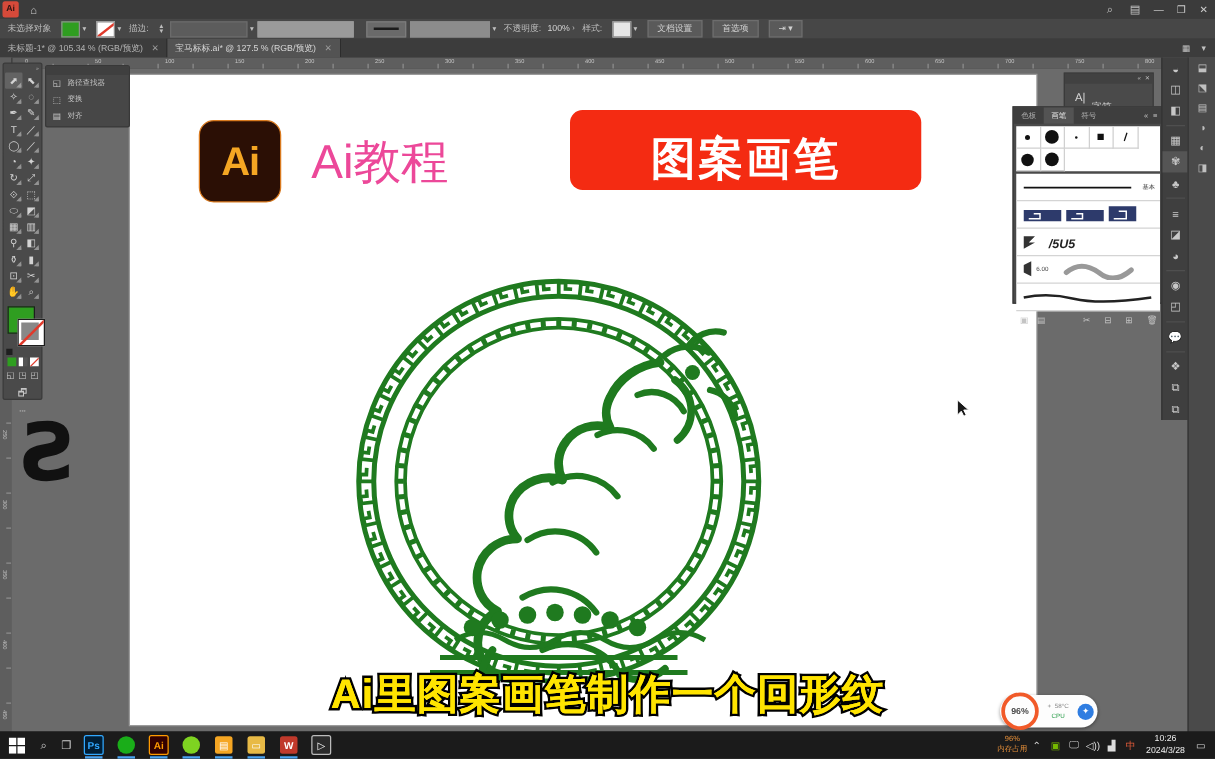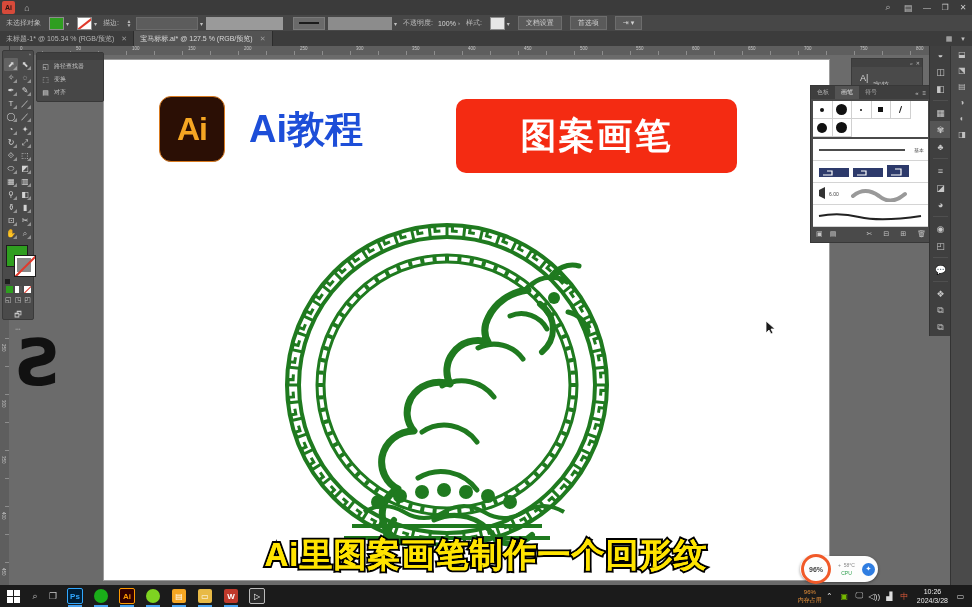--- a/index.html
+++ b/index.html
@@ -83,22 +83,22 @@
   .fp-ic{width:11px;height:10px;display:flex;align-items:center;justify-content:center;color:#cfcfcf;font-size:7px;}
   .fp-tx{color:#c4c4c4;font-size:6px;margin-left:3px;white-space:nowrap;}
 
   
   .canvasarea{position:absolute;left:9px;top:55px;width:963px;height:536px;background:#6b6b6b;overflow:hidden;}
   .artboard{position:absolute;left:95px;top:5px;width:725px;height:520px;background:#fff;box-shadow:0 0 0 1px #9b9b9b;}
   .bigchar{position:absolute;left:8px;top:278px;width:60px;height:62px;color:#111;font-size:64px;font-weight:bold;line-height:60px;letter-spacing:-2px;font-family:"DejaVu Sans",sans-serif;}
 
   .ai-logo{position:absolute;left:55px;top:36px;width:64px;height:64px;background:#2b0f05;border:1.5px solid #d97a1f;border-radius:12px;display:flex;align-items:center;justify-content:center;}
   .ai-logo span{color:#f5a623;font-size:32px;font-weight:bold;letter-spacing:-1px;line-height:1;}
-  .hd-title{position:absolute;left:145px;top:44px;font-size:38px;font-weight:bold;color:#1d4ed8;letter-spacing:0px;white-space:nowrap;}
-  .badge{position:absolute;left:352px;top:39px;width:281px;height:74px;background:#f42b12;border-radius:10px;display:flex;align-items:center;justify-content:center;}
+  .hd-title{position:absolute;left:145px;top:44px;font-size:38px;font-weight:normal;color:#ec4899;letter-spacing:0px;white-space:nowrap;}
+  .badge{position:absolute;left:352px;top:28px;width:281px;height:64px;background:#f42b12;border-radius:10px;display:flex;align-items:flex-end;justify-content:center;}
   .badge span{color:#fff;font-size:36px;font-weight:bold;letter-spacing:2px;}
 
   .art-wrap{position:absolute;left:178px;top:160px;width:330px;height:330px;}
   .cursor{position:absolute;left:662px;top:260px;width:9px;height:12px;}
 
   
   .subtitle{position:absolute;left:0;top:533px;width:972px;text-align:center;font-size:33px;font-weight:bold;color:#ffe400;letter-spacing:1px;
     -webkit-text-stroke:4px #000;paint-order:stroke fill;}
   .subtitle-fg{position:absolute;left:0;top:533px;width:972px;text-align:center;font-size:33px;font-weight:bold;color:#ffe400;letter-spacing:1px;}
 
@@ -632,20 +632,26 @@
             <rect x="70" y="1" width="22" height="12"></rect>
           </g>
           <g stroke="#fff" stroke-width="1.2" fill="none">
             <path d="M6 11 h9 v-4 h-5"></path>
               <path d="M40 11 h9 v-4 h-5"></path>
               <path d="M74 11 h10 v-6 h-6"></path>
           </g>
         </svg>
       </div>
       <div class="bp-row">
+        <svg width="108" height="14">
+          <path d="M2 2 l9 0 l-5 5 l5 0 l-9 5 z" fill="#333"></path>
+          <text x="22" y="11" font-size="10" font-family="Liberation Sans" font-weight="bold" font-style="italic" fill="#222">/5U5</text>
+        </svg>
+      </div>
+      <div class="bp-row">
         <svg width="108" height="16">
           <path d="M2 4 l6 -3 v12 l-6 -3 z" fill="#333"></path>
           <path d="M36 10 q12 -10 26 0 q12 10 26 -2" stroke="#999" stroke-width="4" fill="none" stroke-linecap="round"></path>
         </svg>
         <span class="rlabel" style="left:16px;right:auto">6.00</span>
       </div>
       <div class="bp-row">
         <svg width="108" height="12">
           <path d="M2 6 q20 -4 40 1 q22 5 62 -1" stroke="#222" stroke-width="2" fill="none"></path>
         </svg>

